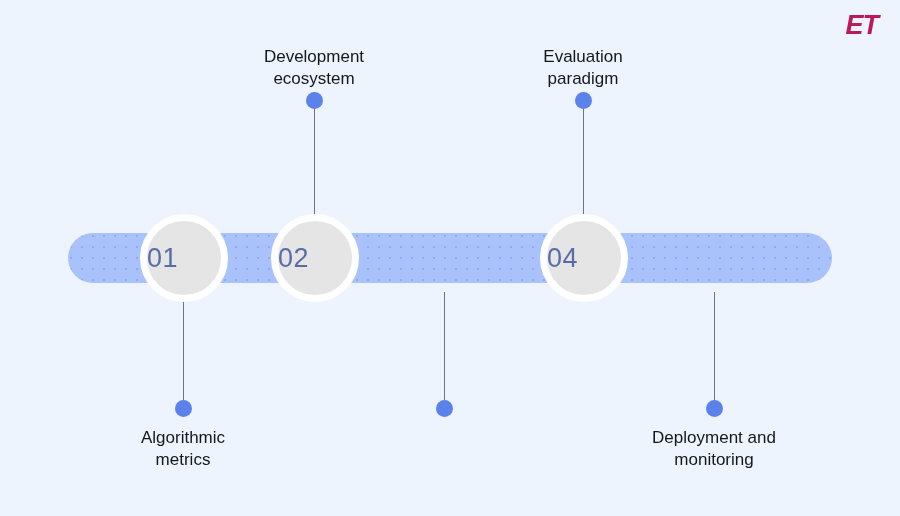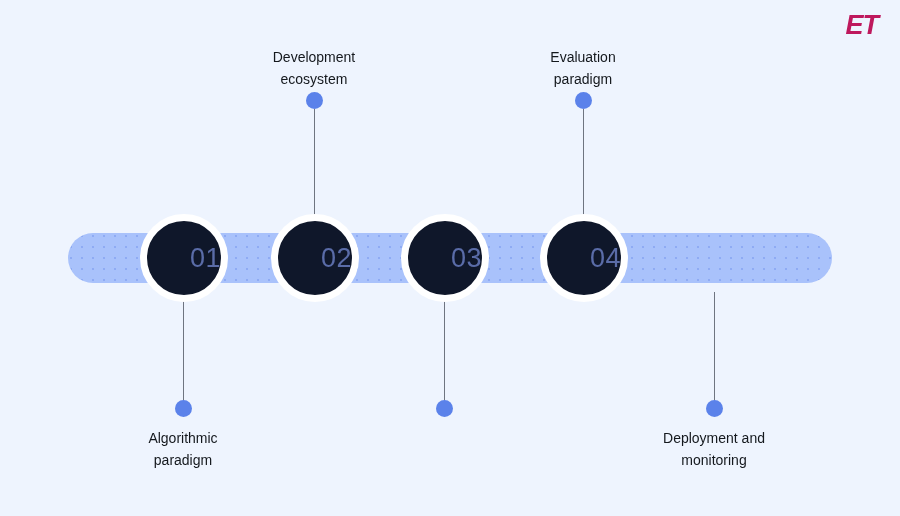--- a/index.html
+++ b/index.html
@@ -65,41 +65,41 @@
     border-radius: 50%;
     background: #5b82ea;
   }
 
   
   .step {
     position: absolute;
     width: 74px;
     height: 74px;
     border-radius: 50%;
-    background: #0f172a;
+    background: #e5e5e5;
     border: 7px solid #ffffff;
     box-sizing: content-box;
     display: flex;
     align-items: center;
-    justify-content: flex-end;
+    justify-content: flex-start;
   }
   .step-num {
     font-family: "Liberation Sans", sans-serif;
     font-size: 27px;
     color: #5a6ca8;
     letter-spacing: 0.5px;
     line-height: 1;
     user-select: none;
   }
 
   
   .label {
     position: absolute;
     font-family: "Liberation Sans", sans-serif;
-    font-size: 14px;
+    font-size: 17px;
     color: #14181d;
     line-height: 22px;
     text-align: center;
     white-space: pre-line;
     user-select: none;
   }
 </style>
 </head>
 <body>
 
@@ -108,35 +108,32 @@
   <div class="logo">ET</div>
 
   <div class="bar"></div>
 
   <div class="connector" style="left:183px; top:292px; height:115px;"></div>
   <div class="dot" style="left:175px; top:400px;"></div>
   <div class="step" style="left:140px; top:214px;">
     <span class="step-num">01</span>
   </div>
   <div class="label" style="left:101px; top:427px; width:164px;">Algorithmic
-paradigm</div>
+metrics</div>
 
   <div class="connector" style="left:314px; top:109px; height:115px;"></div>
   <div class="dot" style="left:306px; top:92px;"></div>
   <div class="step" style="left:271px; top:214px;">
     <span class="step-num">02</span>
   </div>
   <div class="label" style="left:232px; top:46px; width:164px;">Development
 ecosystem</div>
 
   <div class="connector" style="left:444px; top:292px; height:115px;"></div>
   <div class="dot" style="left:436px; top:400px;"></div>
-  <div class="step" style="left:401px; top:214px;">
-    <span class="step-num">03</span>
-  </div>
 
   <div class="connector" style="left:583px; top:109px; height:115px;"></div>
   <div class="dot" style="left:575px; top:92px;"></div>
   <div class="step" style="left:540px; top:214px;">
     <span class="step-num">04</span>
   </div>
   <div class="label" style="left:501px; top:46px; width:164px;">Evaluation
 paradigm</div>
 
   <div class="connector" style="left:714px; top:292px; height:115px;"></div>

